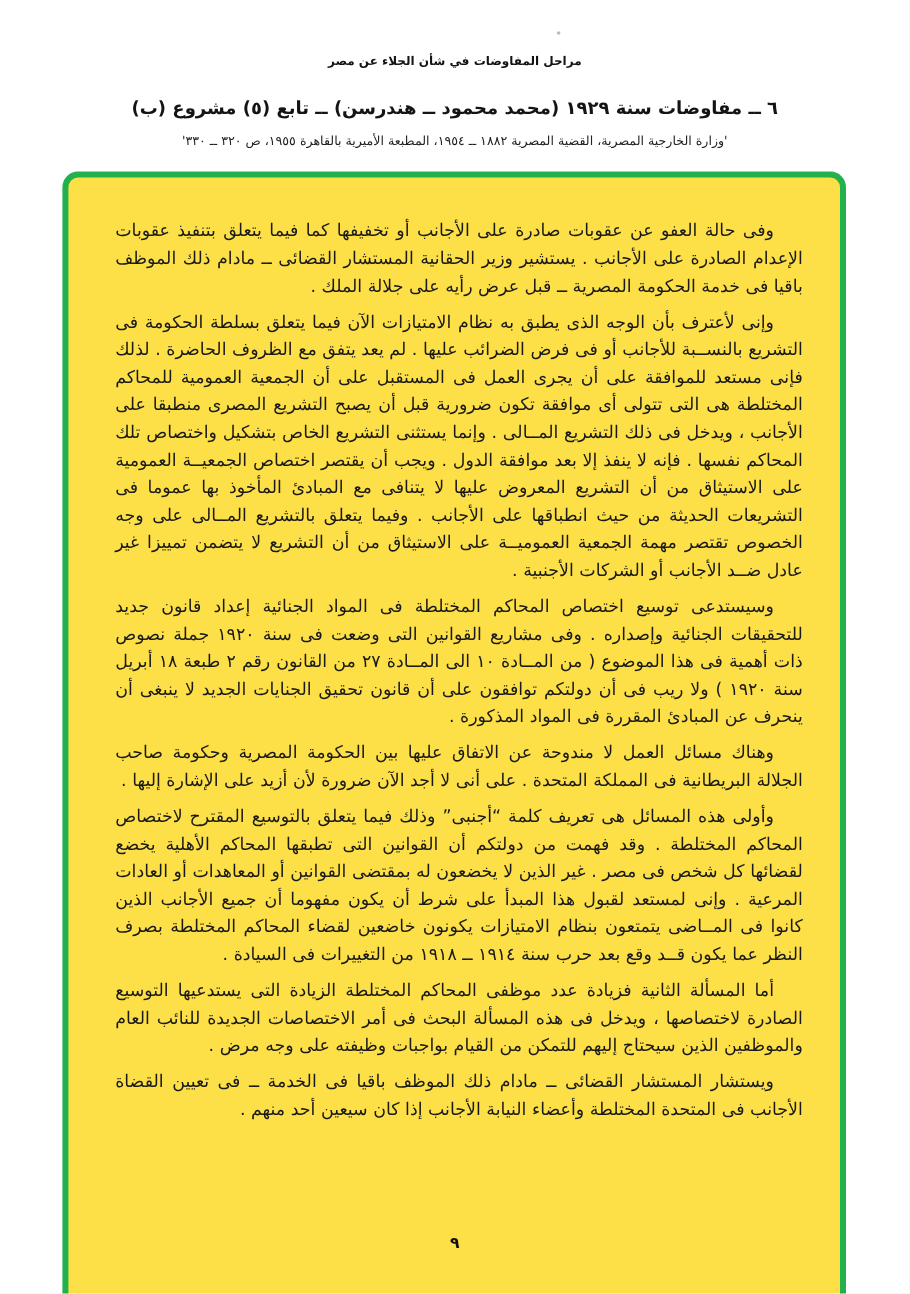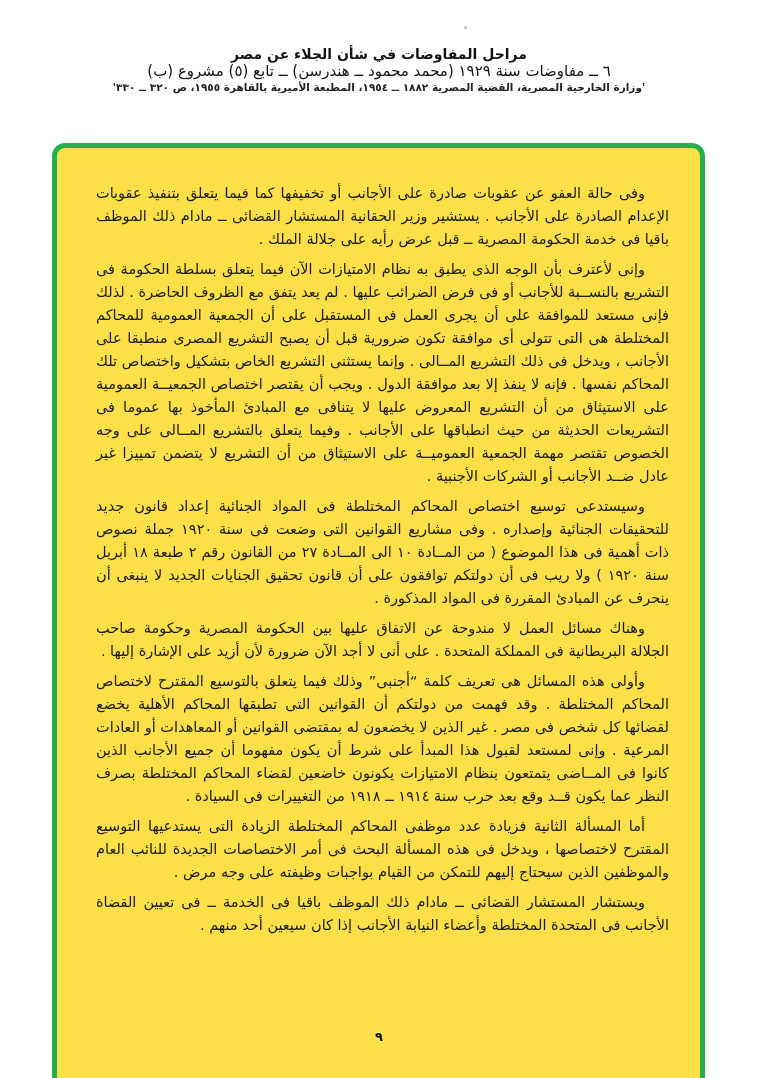--- a/index.html
+++ b/index.html
@@ -26,33 +26,33 @@
   }
   .doc-header {
     position: absolute;
     top: 46px;
     left: 0;
     right: 0;
     text-align: center;
     direction: rtl;
   }
   .doc-title {
-    font-size: 14px;
+    font-size: 10px;
     font-weight: bold;
     letter-spacing: 0.2px;
-    margin-bottom: 0;
+    margin-bottom: 24px;
   }
   .doc-subtitle {
     font-size: 15px;
-    font-weight: normal;
-    margin-bottom: 1px;
+    font-weight: bold;
+    margin-bottom: 13px;
   }
   .doc-source {
     font-size: 10.5px;
-    font-weight: bold;
+    font-weight: normal;
     color: #222;
   }
   .frame {
     position: absolute;
     left: 52px;
     top: 143px;
     width: 653px;
     height: 1003px;
     box-sizing: border-box;
     border: 5px solid #22b14c;
@@ -96,18 +96,18 @@
   <div class="doc-source">'وزارة الخارجية المصرية، القضية المصرية ١٨٨٢ ــ ١٩٥٤، المطبعة الأميرية بالقاهرة ١٩٥٥، ص ٣٢٠ ــ ٣٣٠'</div>
 </header>
 
 <div class="frame" style="border-color: rgb(34, 177, 76);">
   <div class="body-text">
     <p>وفى حالة العفو عن عقوبات صادرة على الأجانب أو تخفيفها كما فيما يتعلق بتنفيذ عقوبات الإعدام الصادرة على الأجانب . يستشير وزير الحقانية المستشار القضائى ــ مادام ذلك الموظف باقيا فى خدمة الحكومة المصرية ــ قبل عرض رأيه على جلالة الملك .</p>
     <p>وإنى لأعترف بأن الوجه الذى يطبق به نظام الامتيازات الآن فيما يتعلق بسلطة الحكومة فى التشريع بالنســبة للأجانب أو فى فرض الضرائب عليها . لم يعد يتفق مع الظروف الحاضرة . لذلك فإنى مستعد للموافقة على أن يجرى العمل فى المستقبل على أن الجمعية العمومية للمحاكم المختلطة هى التى تتولى أى موافقة تكون ضرورية قبل أن يصبح التشريع المصرى منطبقا على الأجانب ، ويدخل فى ذلك التشريع المــالى . وإنما يستثنى التشريع الخاص بتشكيل واختصاص تلك المحاكم نفسها . فإنه لا ينفذ إلا بعد موافقة الدول . ويجب أن يقتصر اختصاص الجمعيــة العمومية على الاستيثاق من أن التشريع المعروض عليها لا يتنافى مع المبادئ المأخوذ بها عموما فى التشريعات الحديثة من حيث انطباقها على الأجانب . وفيما يتعلق بالتشريع المــالى على وجه الخصوص تقتصر مهمة الجمعية العموميــة على الاستيثاق من أن التشريع لا يتضمن تمييزا غير عادل ضــد الأجانب أو الشركات الأجنبية .</p>
     <p>وسيستدعى توسيع اختصاص المحاكم المختلطة فى المواد الجنائية إعداد قانون جديد للتحقيقات الجنائية وإصداره . وفى مشاريع القوانين التى وضعت فى سنة ١٩٢٠ جملة نصوص ذات أهمية فى هذا الموضوع ( من المــادة ١٠ الى المــادة ٢٧ من القانون رقم ٢ طبعة ١٨ أبريل سنة ١٩٢٠ ) ولا ريب فى أن دولتكم توافقون على أن قانون تحقيق الجنايات الجديد لا ينبغى أن ينحرف عن المبادئ المقررة فى المواد المذكورة .</p>
     <p>وهناك مسائل العمل لا مندوحة عن الاتفاق عليها بين الحكومة المصرية وحكومة صاحب الجلالة البريطانية فى المملكة المتحدة . على أنى لا أجد الآن ضرورة لأن أزيد على الإشارة إليها .</p>
     <p>وأولى هذه المسائل هى تعريف كلمة “أجنبى” وذلك فيما يتعلق بالتوسيع المقترح لاختصاص المحاكم المختلطة . وقد فهمت من دولتكم أن القوانين التى تطبقها المحاكم الأهلية يخضع لقضائها كل شخص فى مصر . غير الذين لا يخضعون له بمقتضى القوانين أو المعاهدات أو العادات المرعية . وإنى لمستعد لقبول هذا المبدأ على شرط أن يكون مفهوما أن جميع الأجانب الذين كانوا فى المــاضى يتمتعون بنظام الامتيازات يكونون خاضعين لقضاء المحاكم المختلطة بصرف النظر عما يكون قــد وقع بعد حرب سنة ١٩١٤ ــ ١٩١٨ من التغييرات فى السيادة .</p>
-    <p>أما المسألة الثانية فزيادة عدد موظفى المحاكم المختلطة الزيادة التى يستدعيها التوسيع المقترح لاختصاصها ، ويدخل فى هذه المسألة البحث فى أمر الاختصاصات الجديدة للنائب العام والموظفين الذين سيحتاج إليهم للتمكن من القيام بواجبات وظيفته على وجه مرض .</p>
+    <p>أما المسألة الثانية فزيادة عدد موظفى المحاكم المختلطة الزيادة التى يستدعيها التوسيع الصادرة لاختصاصها ، ويدخل فى هذه المسألة البحث فى أمر الاختصاصات الجديدة للنائب العام والموظفين الذين سيحتاج إليهم للتمكن من القيام بواجبات وظيفته على وجه مرض .</p>
     <p>ويستشار المستشار القضائى ــ مادام ذلك الموظف باقيا فى الخدمة ــ فى تعيين القضاة الأجانب فى المتحدة المختلطة وأعضاء النيابة الأجانب إذا كان سيعين أحد منهم .</p>
   </div>
 </div>
 
 <div class="page-number">٩</div>
 
 </body></html>

